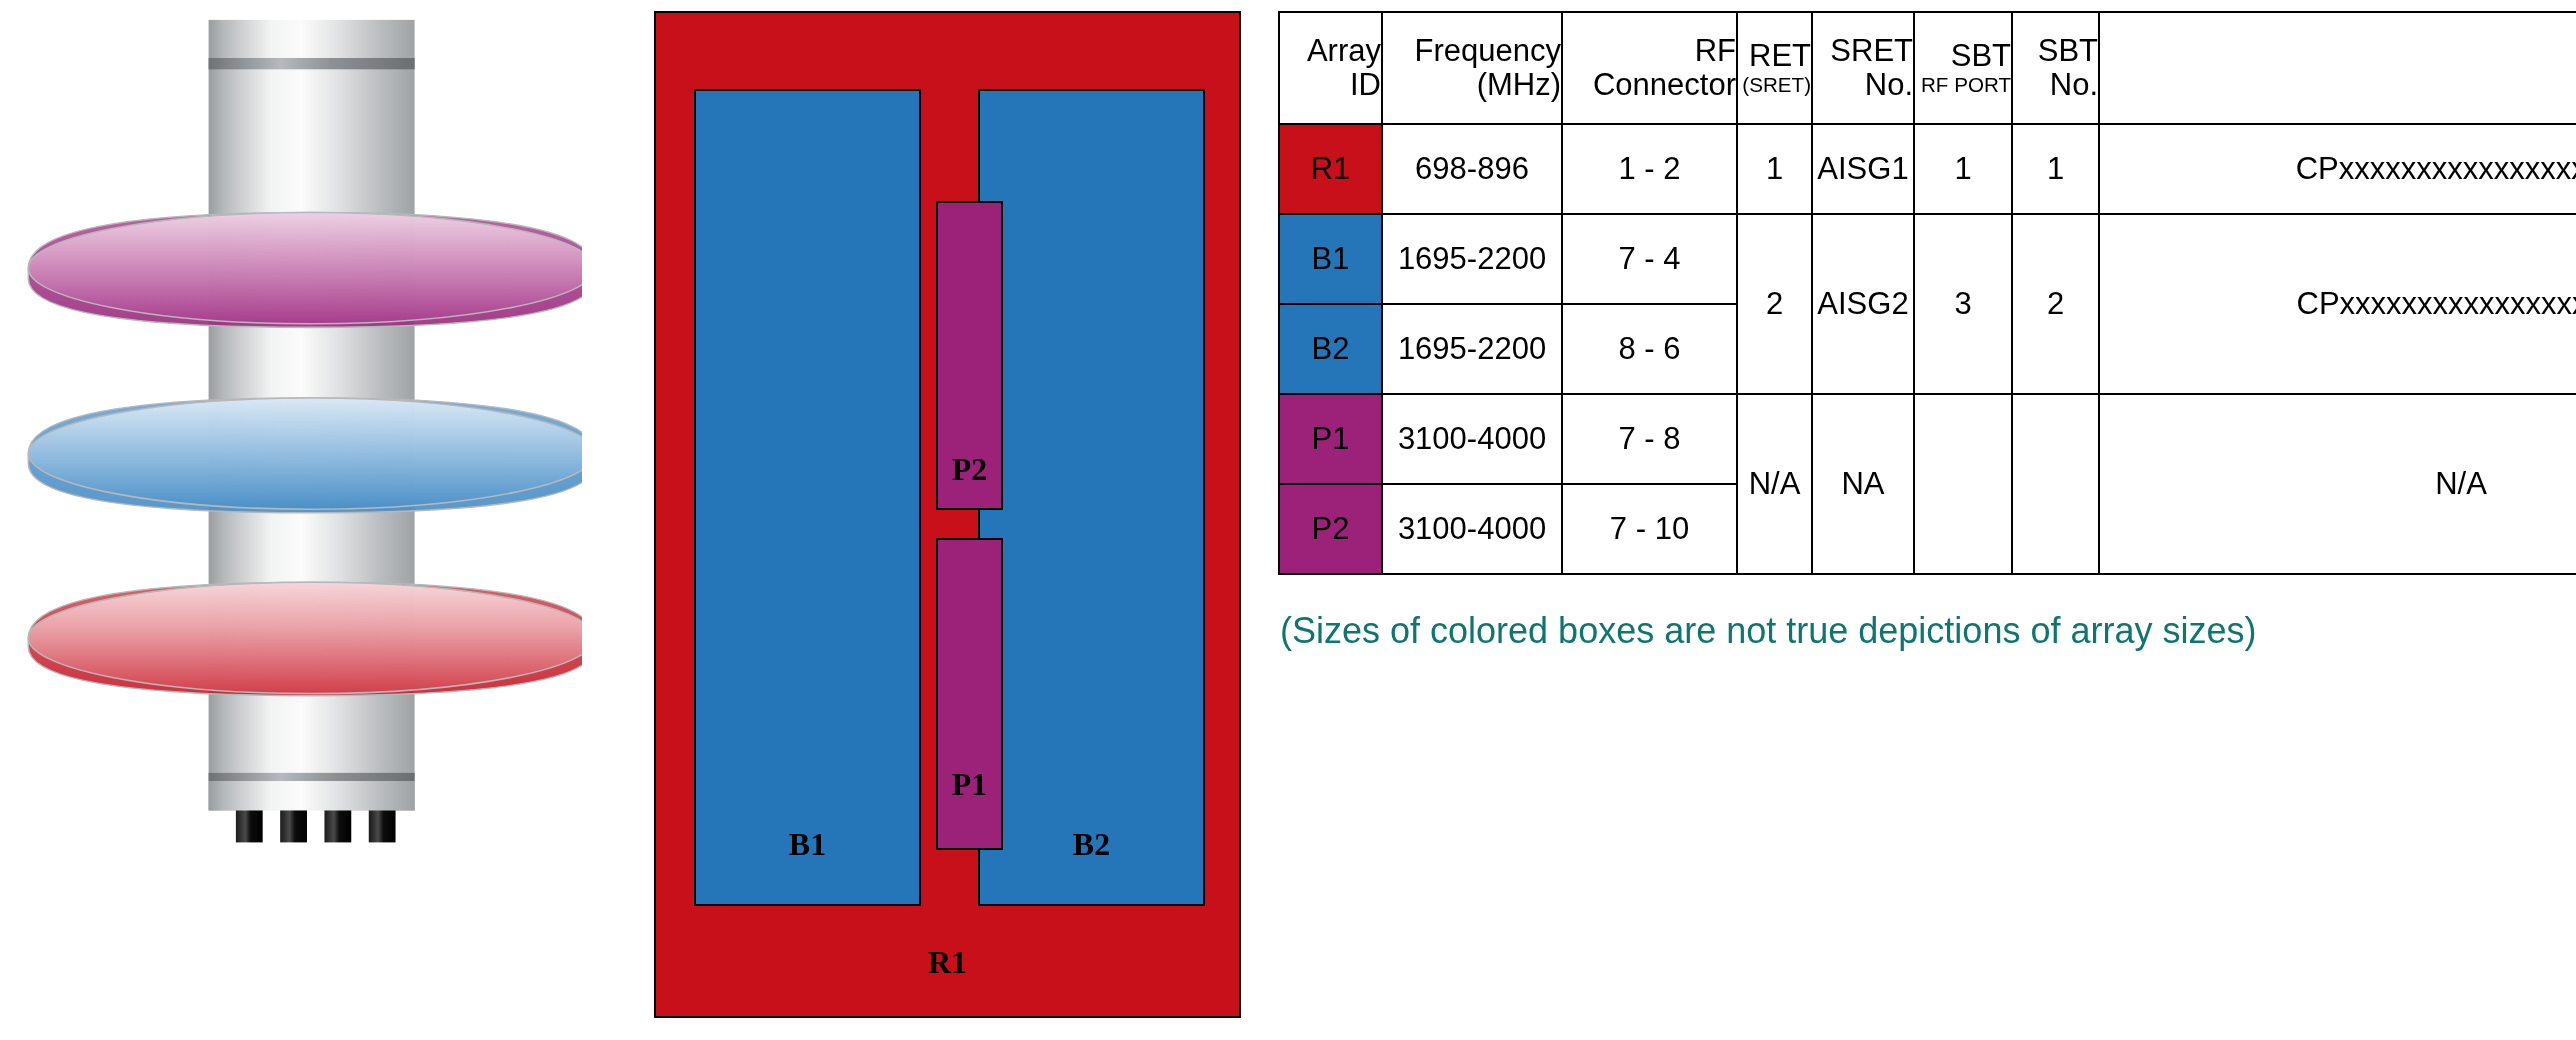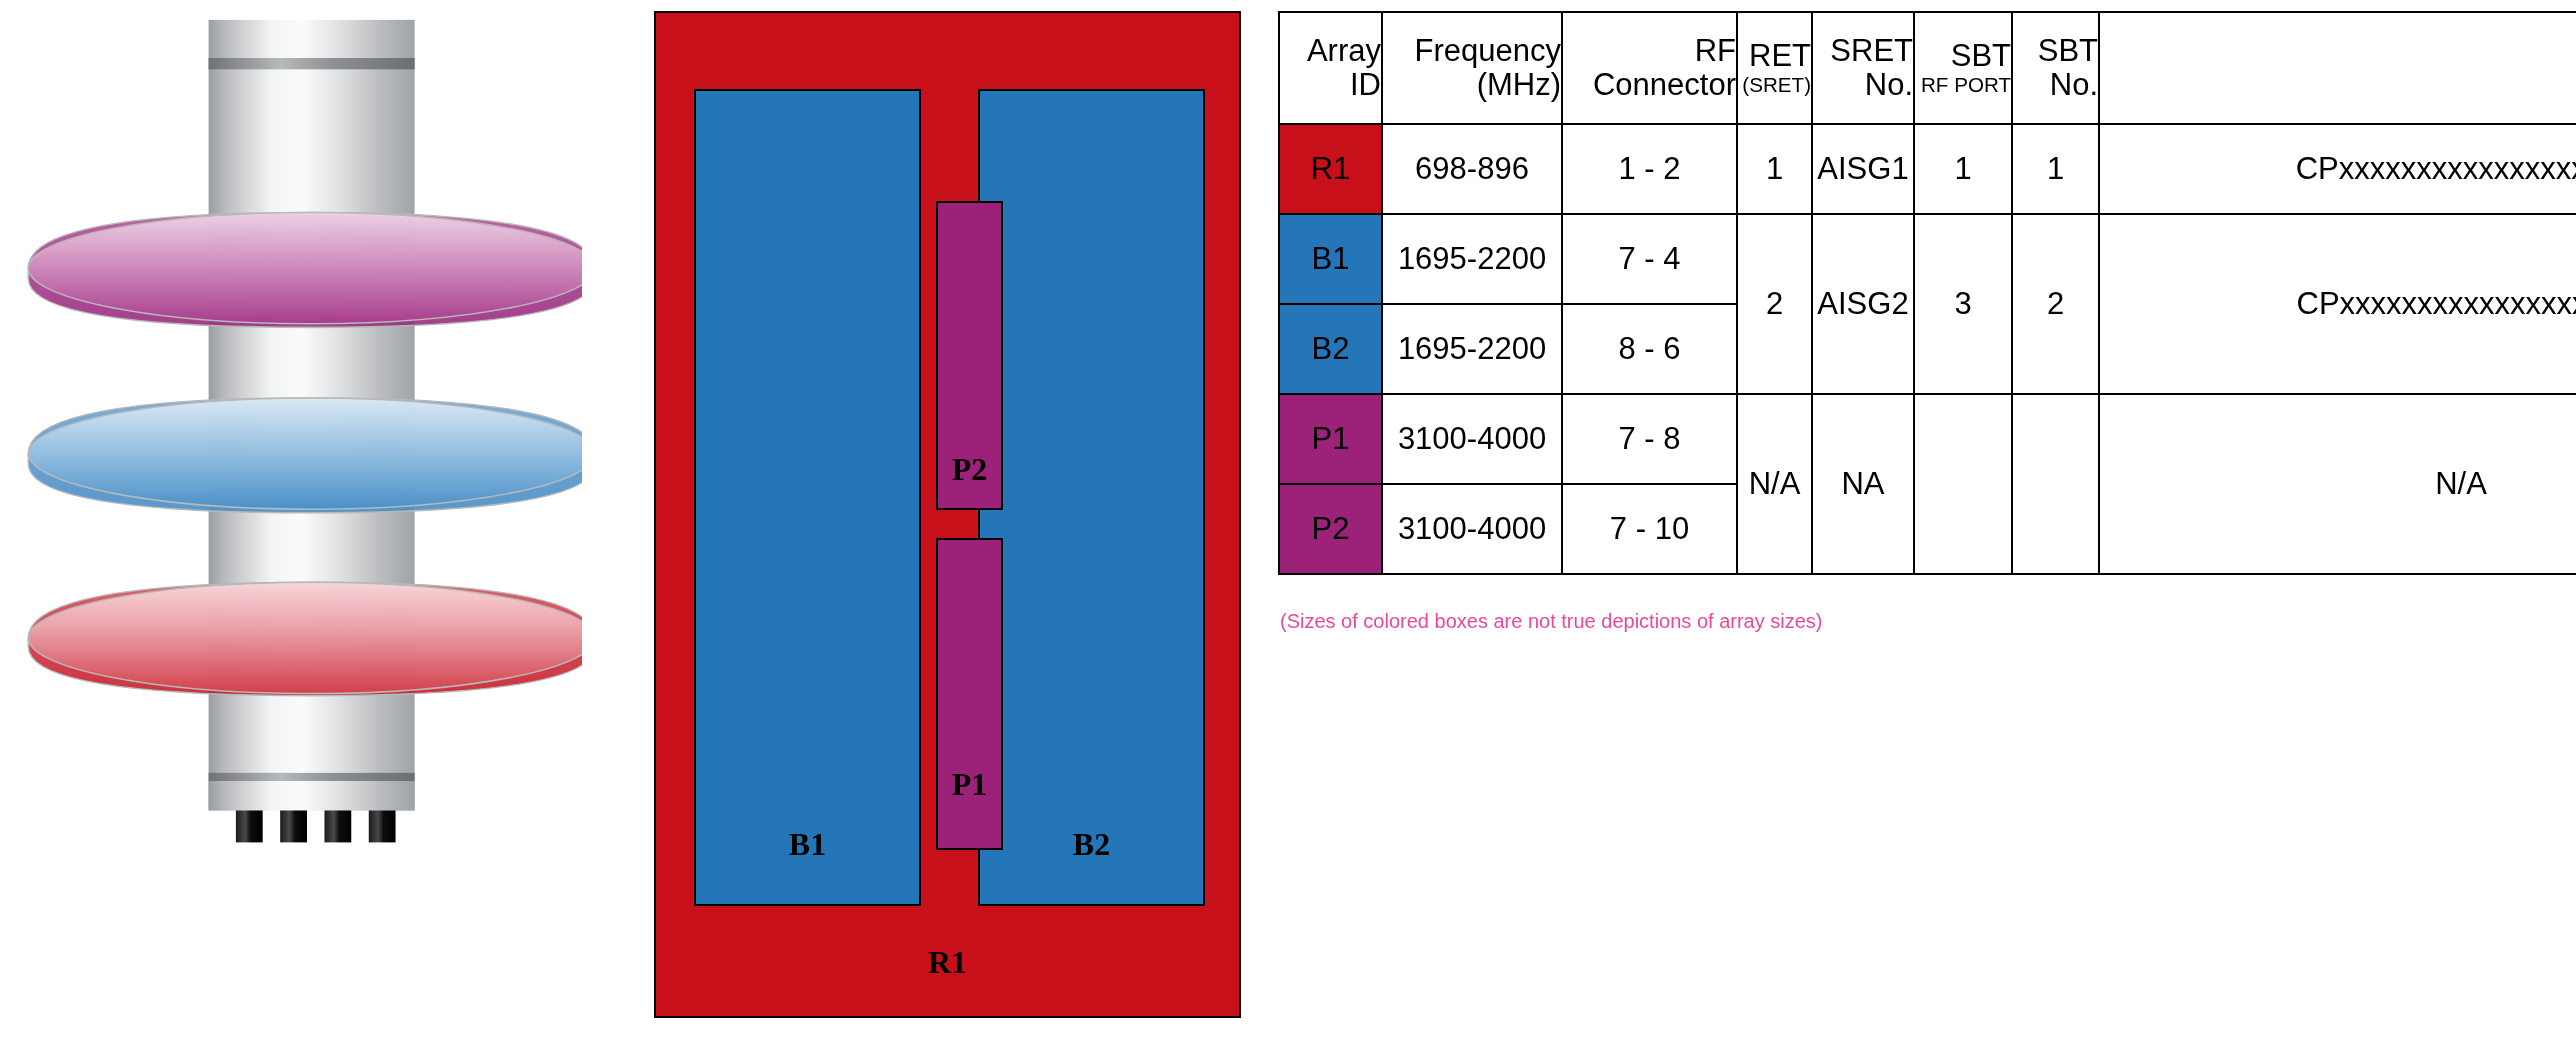--- a/index.html
+++ b/index.html
@@ -37,21 +37,21 @@
 
   .col-id{width:103px;}
   .col-freq{width:180px;}
   .col-rf{width:175px;}
   .col-ret{width:75px;}
   .col-aisg{width:102px;}
   .col-sbtp{width:98px;}
   .col-sbtn{width:87px;}
   .col-uid{width:724px;}
 
-  #footnote{position:absolute;left:1280px;top:610px;font-size:20px;color:#ec4899;
+  #footnote{position:absolute;left:1280px;top:610px;font-size:36px;color:#0f766e;
             font-family:"Liberation Sans",sans-serif;white-space:nowrap;}
 </style>
 </head>
 <body>
 
 <div id="antenna-illustration">
   <svg width="582" height="1041" viewBox="0 0 1130 2020">
     <defs>
 
       <linearGradient id="metal" x1="0" y1="0" x2="1" y2="0">

